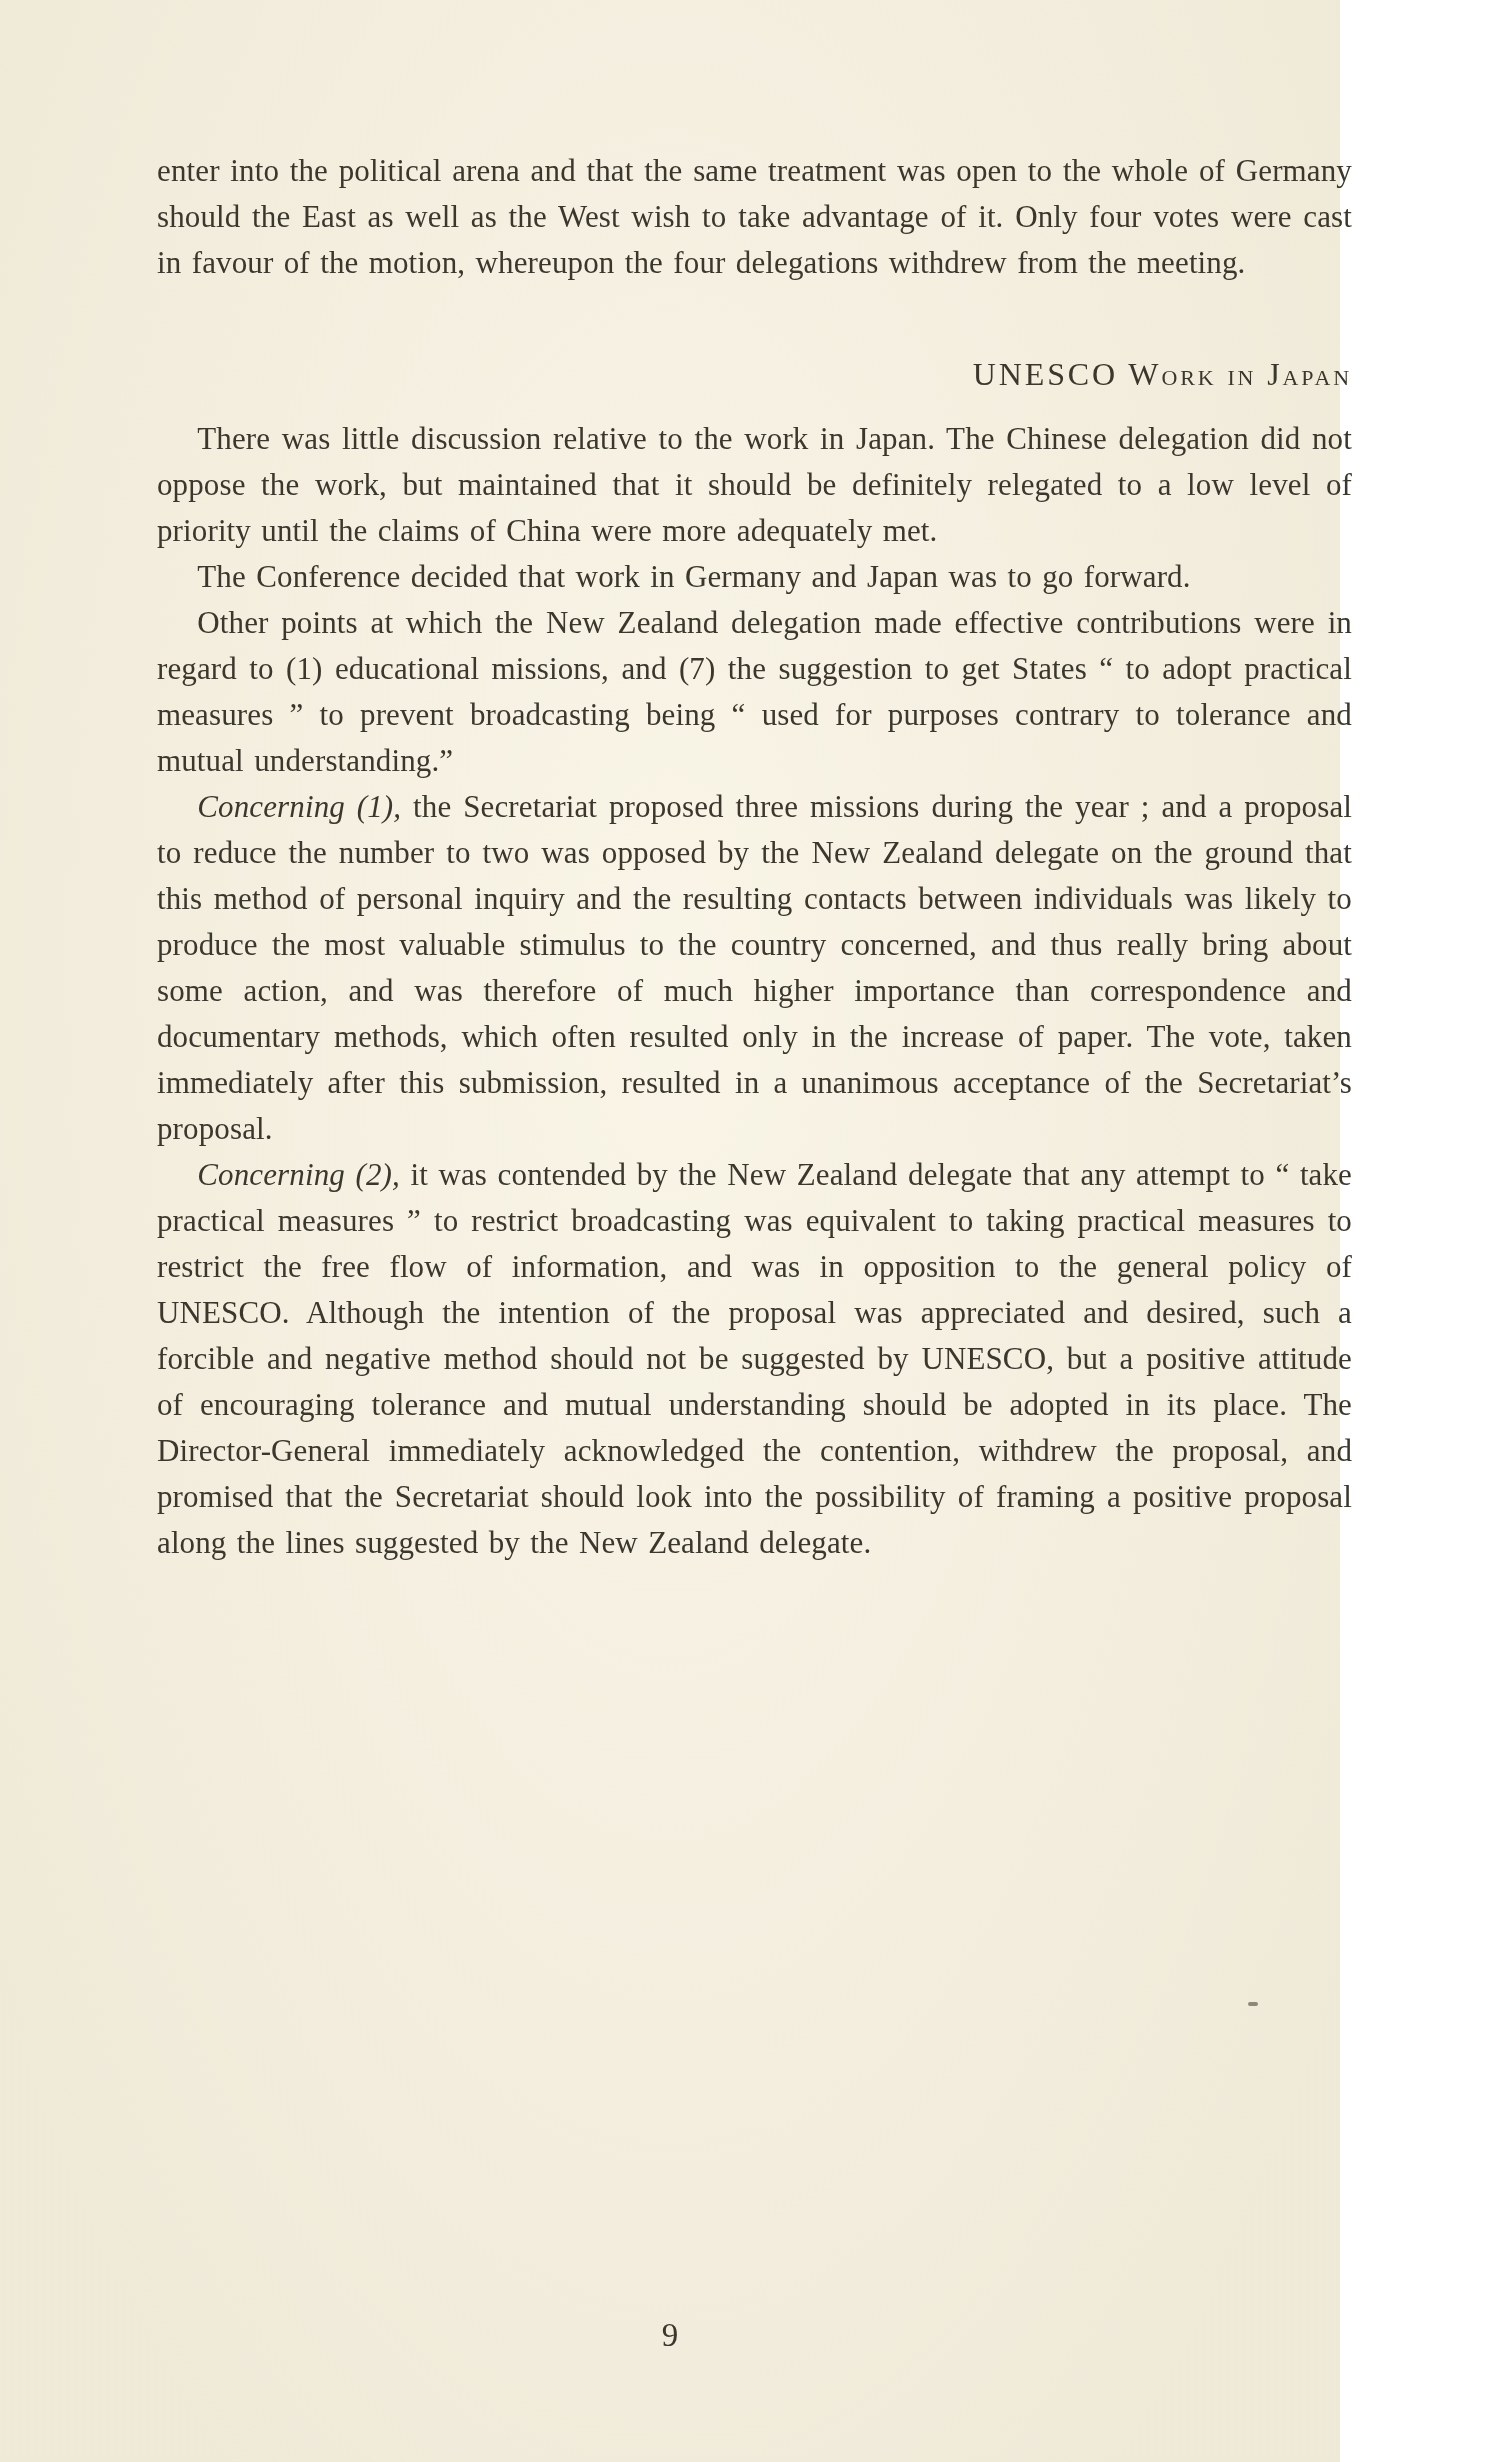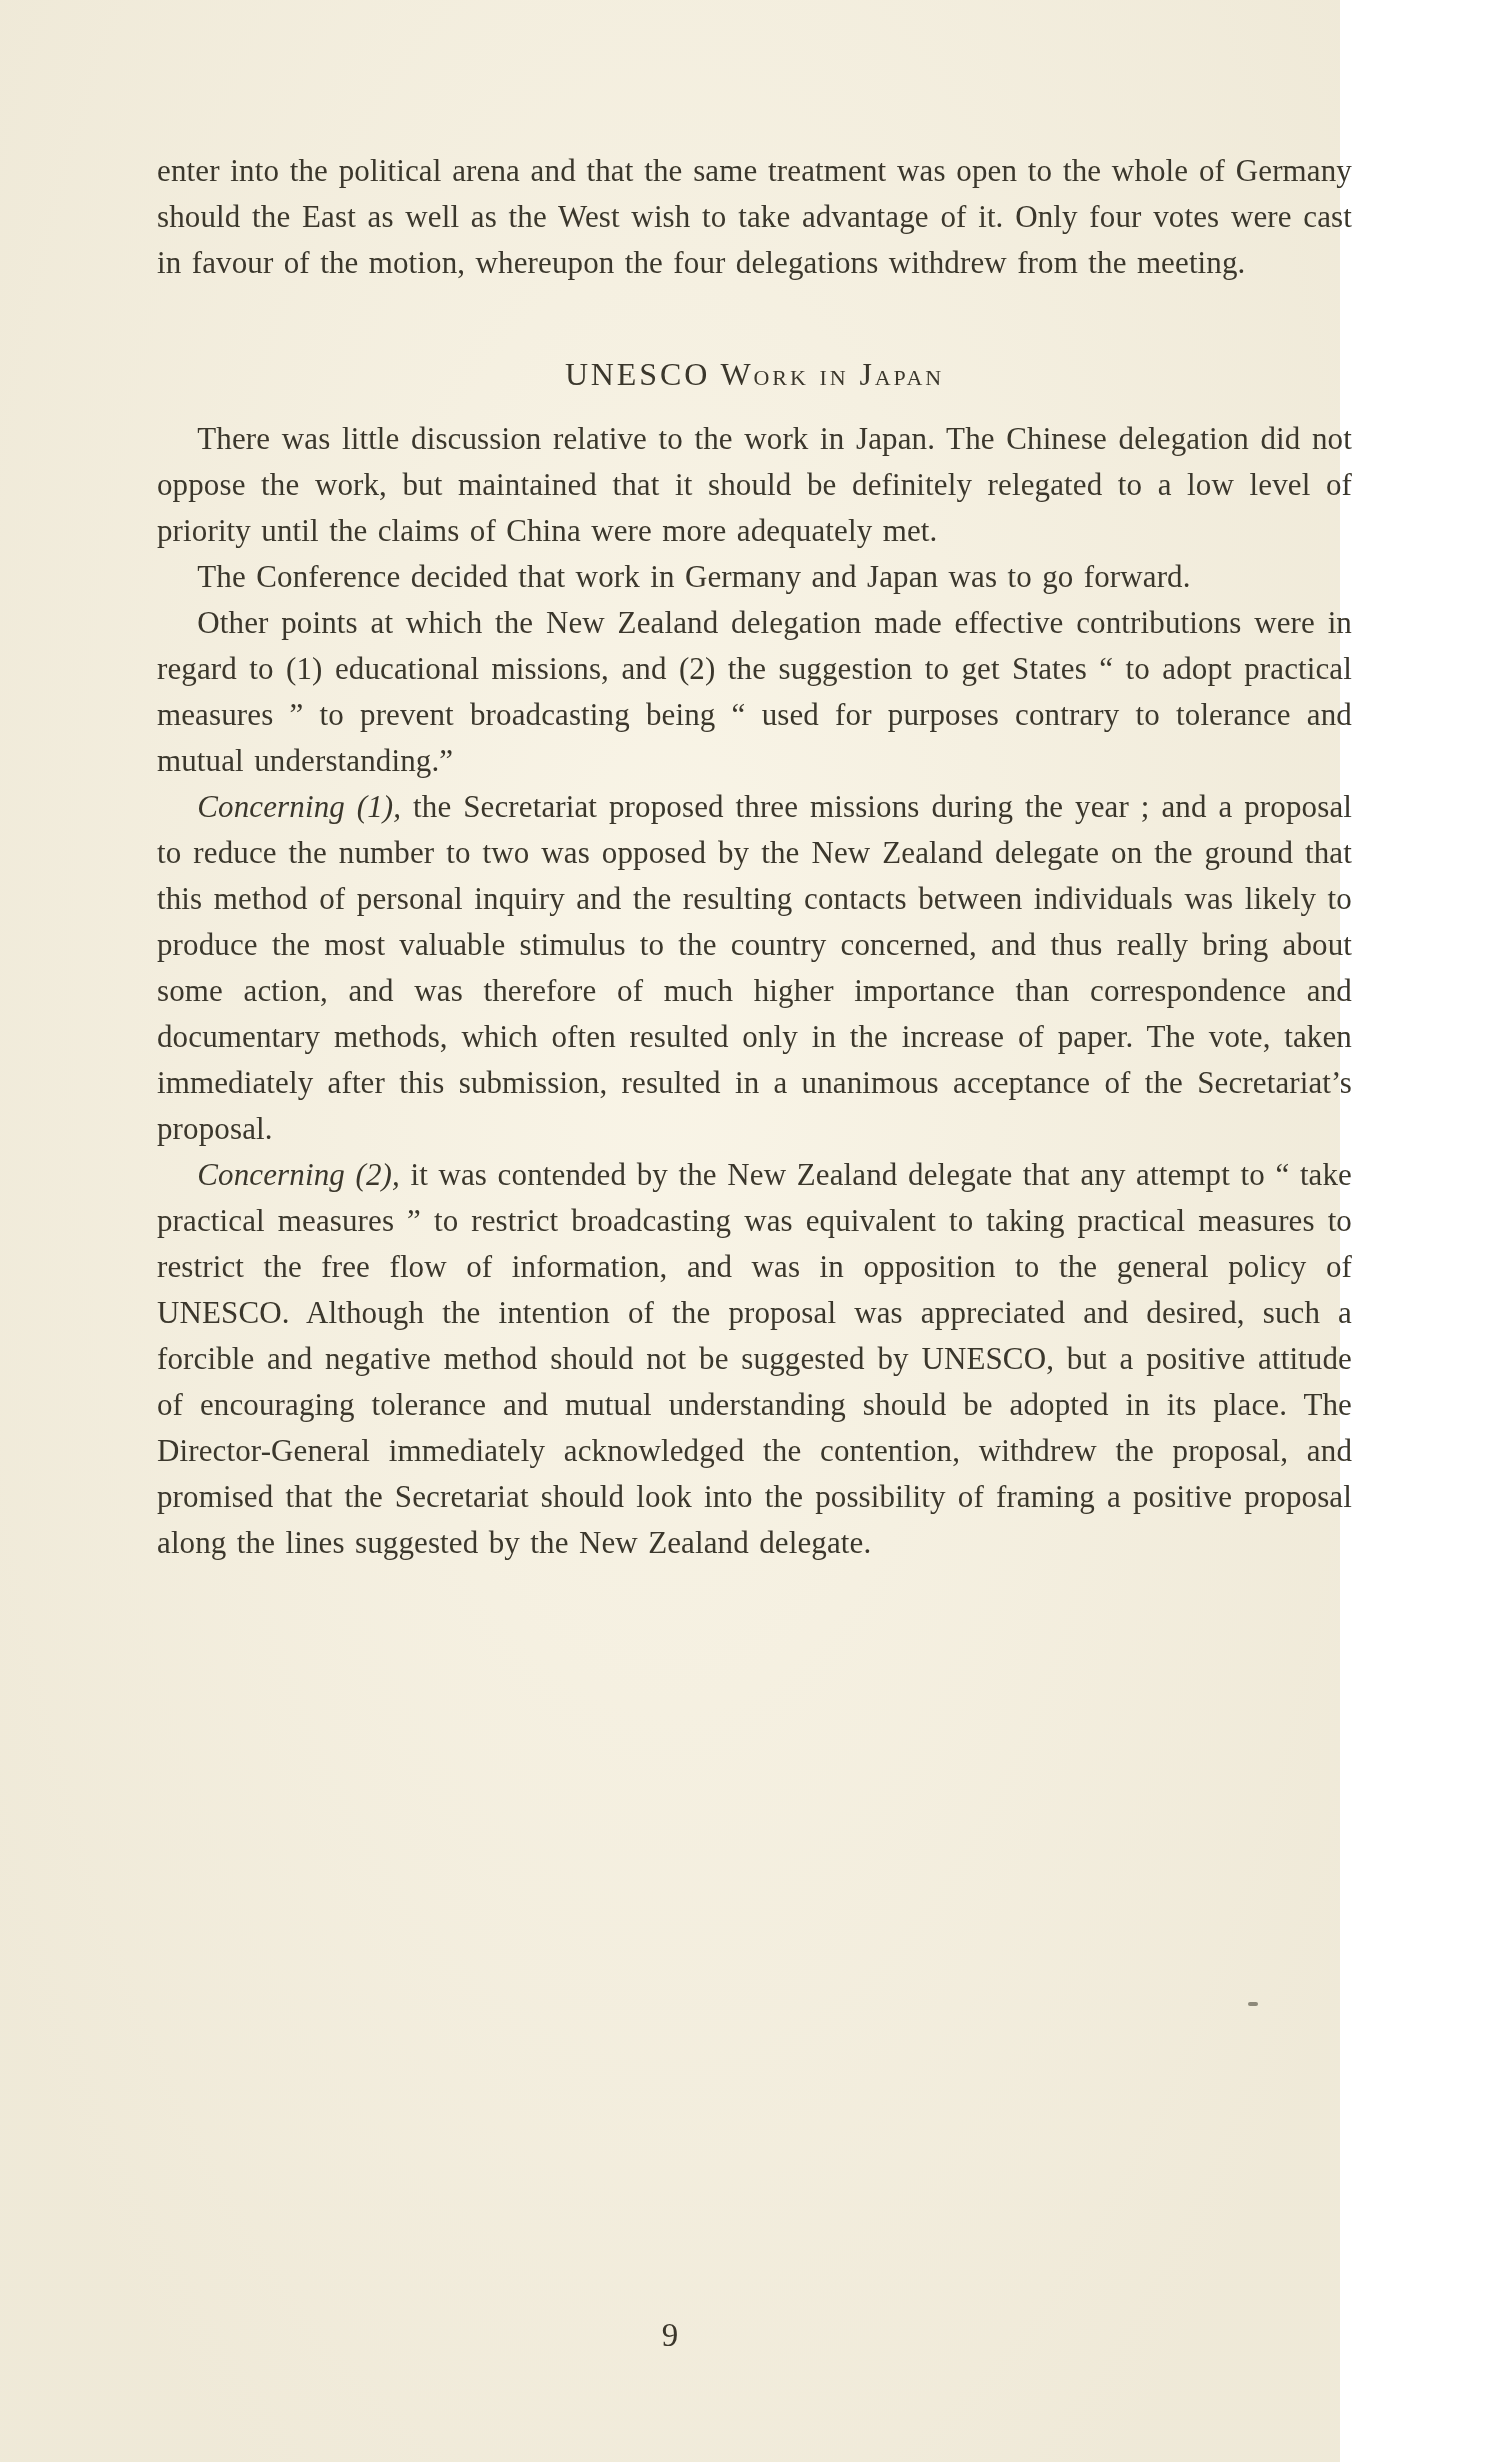--- a/index.html
+++ b/index.html
@@ -33,21 +33,21 @@
     letter-spacing: 0.004em;
     word-spacing: 0.08em;
   }
   .para.noindent {
     text-indent: 0;
   }
   .para.spaced {
   }
   .heading {
     margin: 67px 0 21px 0;
-    text-align: center;
+    text-align: right;
     font-size: 32px;
     font-weight: normal;
     font-variant: small-caps;
     letter-spacing: 0.09em;
     line-height: 42px;
   }
   .lead-italic {
     font-style: italic;
   }
   .page-number {
@@ -78,21 +78,21 @@
 
     <p class="para noindent">enter into the political arena and that the same treatment was open to the whole of Germany should the East as well as the West wish to take advantage of it.  Only four votes were cast in favour of the motion, whereupon the four delegations withdrew from the meeting.</p>
 
     <h2 class="heading">UNESCO Work in Japan</h2>
 
     <p class="para">There was little discussion relative to the work in Japan.  The Chinese delegation did not oppose the work, but maintained that it should be definitely relegated to a low level of priority until the claims of China were more adequately met.</p>
 
     <p class="para">The Conference decided that work in Germany and Japan was to go forward.</p>
 
 
-    <p class="para">Other points at which the New Zealand delegation made effective contributions were in regard to (1) educational missions, and (2) the suggestion to get States “ to adopt practical measures ” to prevent broadcasting being “ used for purposes contrary to tolerance and mutual understanding.”</p>
+    <p class="para">Other points at which the New Zealand delegation made effective contributions were in regard to (1) educational missions, and (7) the suggestion to get States “ to adopt practical measures ” to prevent broadcasting being “ used for purposes contrary to tolerance and mutual understanding.”</p>
 
     <p class="para spaced"><em class="lead-italic">Concerning (1),</em><span> the Secretariat proposed three missions during the year ;  and a proposal to reduce the number to two was opposed by the New Zealand delegate on the ground that this method of personal inquiry and the resulting contacts between individuals was likely to produce the most valuable stimulus to the country concerned, and thus really bring about some action, and was therefore of much higher importance than correspondence and documentary methods, which often resulted only in the increase of paper.  The vote, taken immediately after this submission, resulted in a unanimous acceptance of the Secretariat’s proposal.</span></p>
 
     <p class="para spaced"><em class="lead-italic">Concerning (2),</em><span> it was contended by the New Zealand delegate that any attempt to “ take practical measures ” to restrict broadcasting was equivalent to taking practical measures to restrict the free flow of information, and was in opposition to the general policy of UNESCO.  Although the intention of the proposal was appreciated and desired, such a forcible and negative method should not be suggested by UNESCO, but a positive attitude of encouraging tolerance and mutual understanding should be adopted in its place.  The Director-General immediately acknowledged the contention, withdrew the proposal, and promised that the Secretariat should look into the possibility of framing a positive proposal along the lines suggested by the New Zealand delegate.</span></p>
 
   </main>
 
   <div class="scan-speck"></div>
 
   <div class="page-number">9</div>

